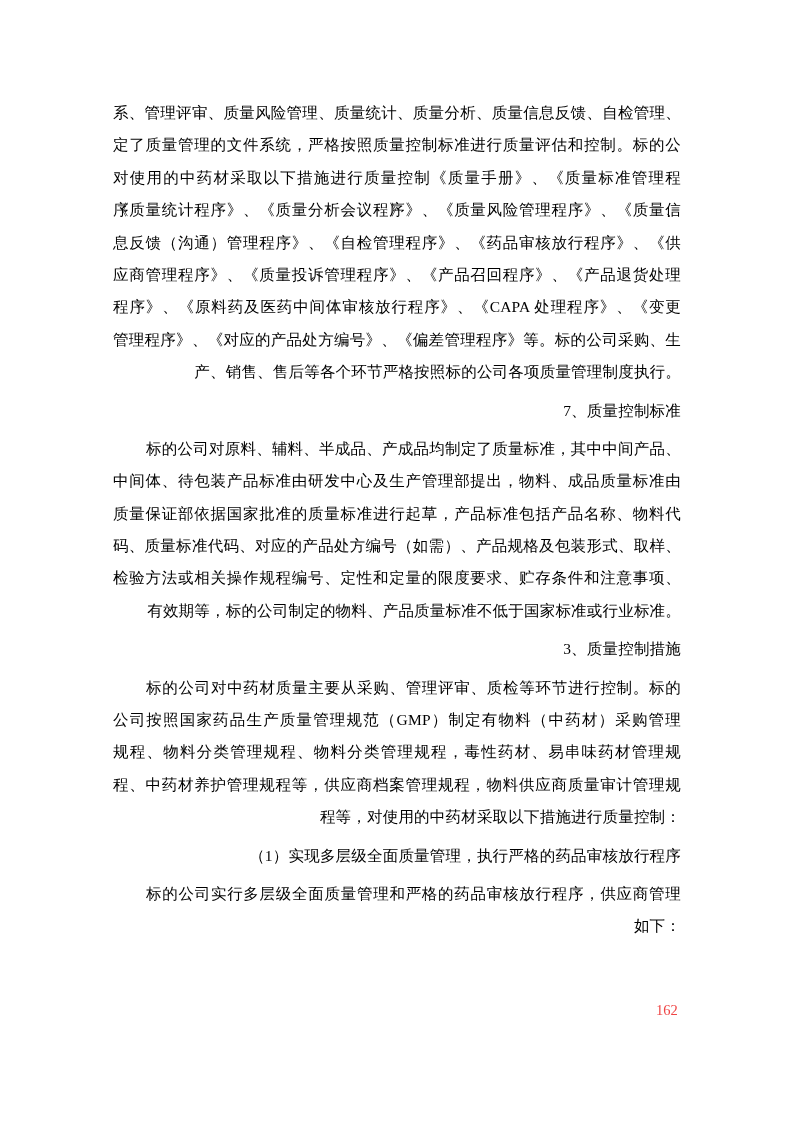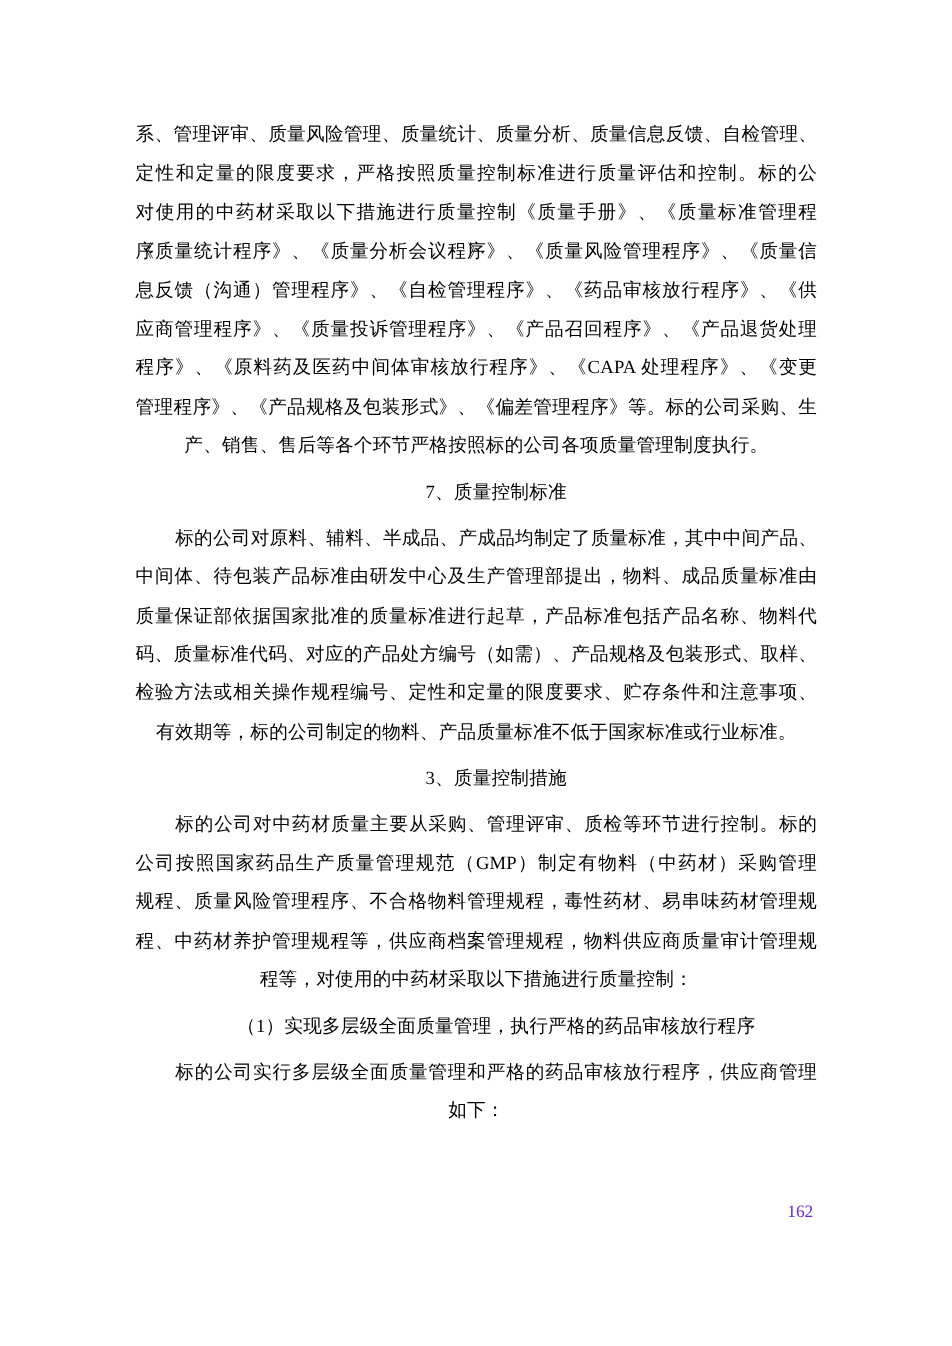--- a/index.html
+++ b/index.html
@@ -30,69 +30,69 @@
     line-height: 32.4px;
     height: 32.4px;
     letter-spacing: 0.2px;
     text-align: justify;
     text-align-last: justify;
     text-justify: inter-character;
     white-space: normal;
     overflow: visible;
   }
   .line.no-just {
-    text-align: center;
+    text-align: right;
     text-align-last: auto;
   }
   .line.indent {
     text-indent: 33px;
   }
   .page-number {
     position: absolute;
     left: 656px;
     top: 999px;
     font-size: 14.5px;
     line-height: 22px;
-    color: #6d28d9;
+    color: #ef4444;
   }
 </style>
 </head>
 <body>
 
 <div class="page">
   <div class="text-area">
       <div class="block paragraph">
         <div class="line">系、管理评审、质量风险管理、质量统计、质量分析、质量信息反馈、自检管理、</div>
-        <div class="line">定性和定量的限度要求，严格按照质量控制标准进行质量评估和控制。标的公</div>
+        <div class="line">定了质量管理的文件系统，严格按照质量控制标准进行质量评估和控制。标的公</div>
         <div class="line">对使用的中药材采取以下措施进行质量控制《质量手册》、《质量标准管理程序》、</div>
         <div class="line">《质量统计程序》、《质量分析会议程序》、《质量风险管理程序》、《质量信</div>
         <div class="line">息反馈（沟通）管理程序》、《自检管理程序》、《药品审核放行程序》、《供</div>
         <div class="line">应商管理程序》、《质量投诉管理程序》、《产品召回程序》、《产品退货处理</div>
         <div class="line">程序》、《原料药及医药中间体审核放行程序》、《CAPA 处理程序》、《变更</div>
-        <div class="line">管理程序》、《产品规格及包装形式》、《偏差管理程序》等。标的公司采购、生</div>
+        <div class="line">管理程序》、《对应的产品处方编号》、《偏差管理程序》等。标的公司采购、生</div>
         <div class="line no-just">产、销售、售后等各个环节严格按照标的公司各项质量管理制度执行。</div>
       </div>
       <div class="block heading">
         <div class="line no-just indent">7、质量控制标准</div>
       </div>
       <div class="block paragraph">
         <div class="line indent">标的公司对原料、辅料、半成品、产成品均制定了质量标准，其中中间产品、</div>
         <div class="line">中间体、待包装产品标准由研发中心及生产管理部提出，物料、成品质量标准由</div>
         <div class="line">质量保证部依据国家批准的质量标准进行起草，产品标准包括产品名称、物料代</div>
         <div class="line">码、质量标准代码、对应的产品处方编号（如需）、产品规格及包装形式、取样、</div>
         <div class="line">检验方法或相关操作规程编号、定性和定量的限度要求、贮存条件和注意事项、</div>
         <div class="line no-just">有效期等，标的公司制定的物料、产品质量标准不低于国家标准或行业标准。</div>
       </div>
       <div class="block heading">
         <div class="line no-just indent">3、质量控制措施</div>
       </div>
       <div class="block paragraph">
         <div class="line indent">标的公司对中药材质量主要从采购、管理评审、质检等环节进行控制。标的</div>
         <div class="line">公司按照国家药品生产质量管理规范（GMP）制定有物料（中药材）采购管理</div>
-        <div class="line">规程、质量风险管理程序、不合格物料管理规程，毒性药材、易串味药材管理规</div>
+        <div class="line">规程、物料分类管理规程、物料分类管理规程，毒性药材、易串味药材管理规</div>
         <div class="line">程、中药材养护管理规程等，供应商档案管理规程，物料供应商质量审计管理规</div>
         <div class="line no-just">程等，对使用的中药材采取以下措施进行质量控制：</div>
       </div>
       <div class="block subheading">
         <div class="line no-just indent">（1）实现多层级全面质量管理，执行严格的药品审核放行程序</div>
       </div>
       <div class="block paragraph">
         <div class="line indent">标的公司实行多层级全面质量管理和严格的药品审核放行程序，供应商管理</div>
         <div class="line no-just">如下：</div>
       </div>

